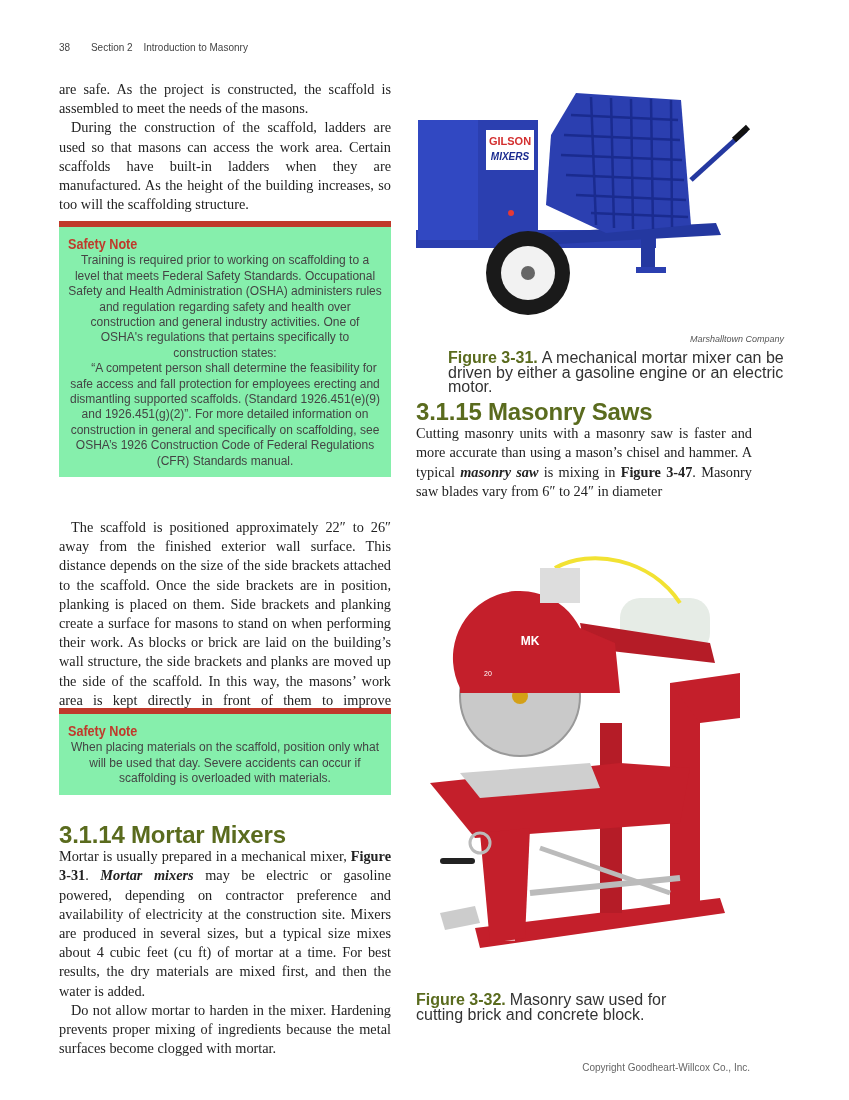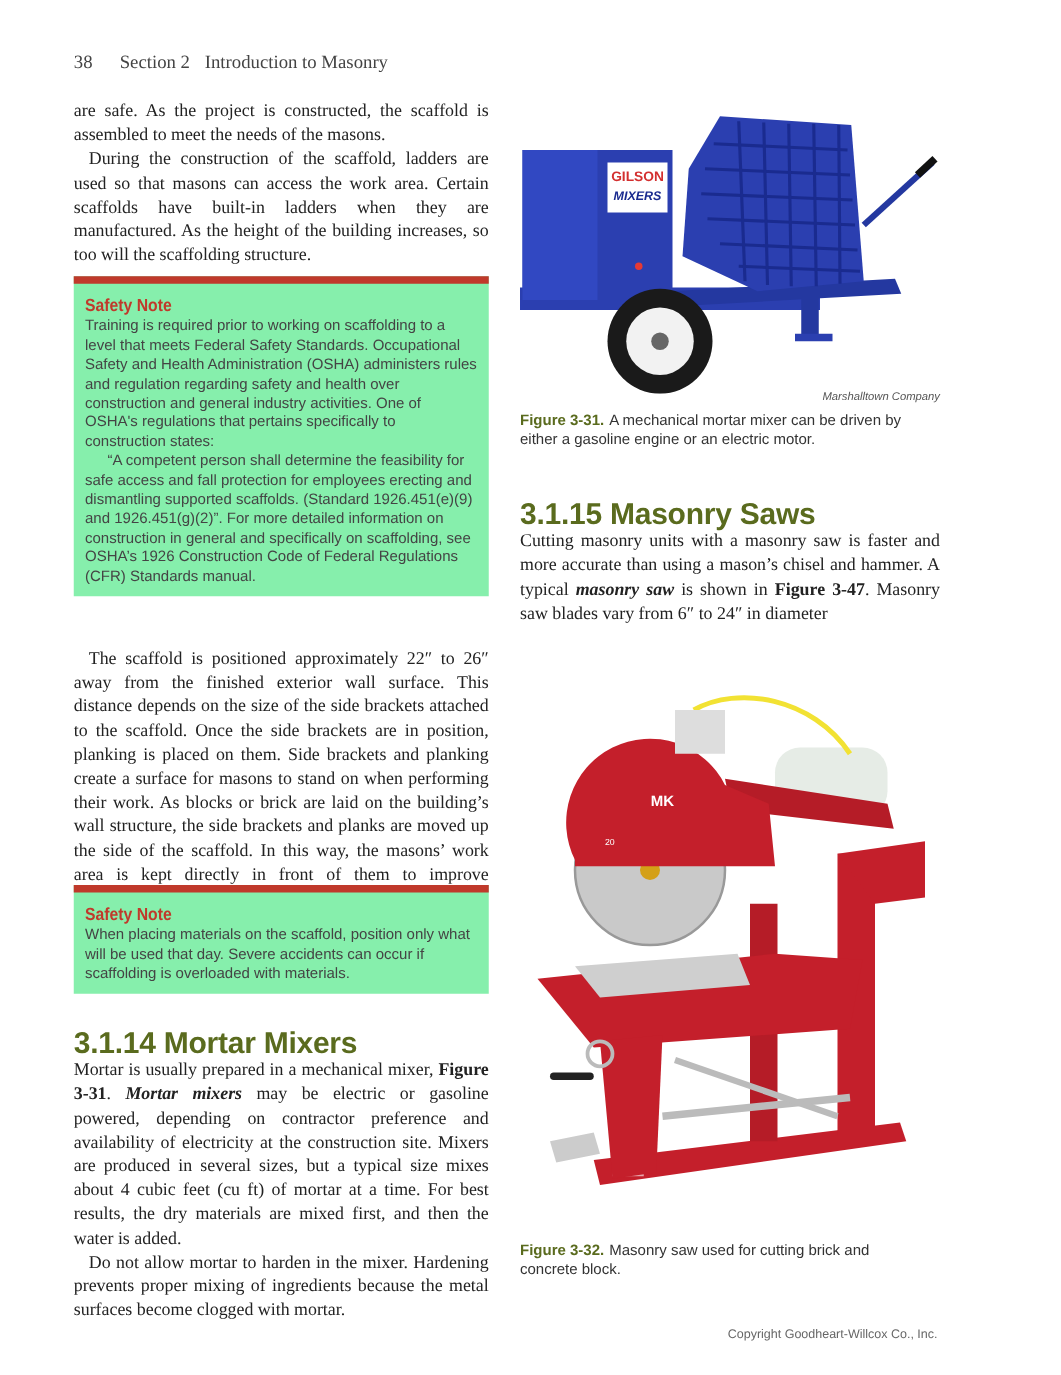--- a/index.html
+++ b/index.html
@@ -1,31 +1,31 @@
 <!DOCTYPE html>
 <html><head>
 <meta charset="utf-8">
 <style>
   html, body { margin: 0; padding: 0; background: #ffffff; }
   body { width: 849px; height: 1100px; position: relative; overflow: hidden; }
-  .page-header { position: absolute; left: 59px; top: 42px; font-family: Liberation Serif, serif; font-size: 15px; color: #444; }
+  .page-header { position: absolute; left: 59px; top: 42px; font-family: Liberation Sans, sans-serif; font-size: 10px; color: #444; }
   .page-header .num { margin-right: 18px; }
   .page-header .sec { margin-right: 8px; }
   .col { position: absolute; font-family: "Liberation Serif", serif; color: #222; font-size: 14.3px; line-height: 19.2px; }
   .left { left: 59px; width: 332px; }
   .right { left: 416px; width: 336px; }
   p { margin: 0; text-align: justify; }
   p.indent { text-indent: 12px; }
   .note { background: #86efac; border-top: 6px solid #c0392b; padding: 10px 9px 8px 9px; font-family: "Liberation Sans", sans-serif; font-size: 12px; line-height: 15.4px; color: #444; }
   .note-title { font-family: "Liberation Sans", sans-serif; font-weight: bold; color: #c0392b; font-size: 14px; margin-bottom: 1px; transform: scaleX(0.9); transform-origin: left; }
-  .note p { text-align: left; }
+  .note p { text-align: center; }
   .note p.q { text-indent: 18px; }
   h2 { font-family: "Liberation Sans", sans-serif; font-weight: bold; color: #5a6b1e; font-size: 24px; margin: 0 0 3px 0; letter-spacing: -0.2px; }
   .credit { font-family: "Liberation Sans", sans-serif; font-style: italic; font-size: 9px; color: #555; text-align: right; }
-  .caption { font-family: "Liberation Sans", sans-serif; font-size: 12px; line-height: 14.5px; color: #333; }
+  .caption { font-family: "Liberation Sans", sans-serif; font-size: 16px; line-height: 14.5px; color: #333; }
   .caption .fig { color: #5a6b1e; font-weight: bold; margin-right: 4px; }
   .copyright { position: absolute; left: 560px; top: 1062px; width: 190px; text-align: right; font-family: "Liberation Sans", sans-serif; font-size: 10px; color: #666; }
   .photo { position: absolute; }
 </style>
 </head>
 <body>
 
 <div class="page-header">
   <span class="num">38</span>
   <span class="sec">Section 2</span>
@@ -94,31 +94,31 @@
   </g>
 
   <line x1="275" y1="95" x2="330" y2="45" stroke="#2438a0" stroke-width="5"></line>
   <line x1="318" y1="55" x2="332" y2="42" stroke="#111" stroke-width="6"></line>
 
   <circle cx="112" cy="188" r="42" fill="#1a1a1a"></circle>
   <circle cx="112" cy="188" r="27" fill="#f2f2f2"></circle>
   <circle cx="112" cy="188" r="7" fill="#666"></circle>
 </svg>
 
-<div class="col right" style="top:308px;">
+<div class="col right" style="top:330px;margin-left:32px;">
   <div class="credit">Marshalltown Company</div>
   <div class="caption" style="margin-top:2px;">
     <span class="fig">Figure 3-31.</span><span>A mechanical mortar mixer can be driven by either a gasoline engine or an electric motor.</span>
   </div>
 </div>
 
 <div class="col right" style="top:402px;">
   <h2>3.1.15 Masonry Saws</h2>
   <p>
-    <span>Cutting masonry units with a masonry saw is faster and more accurate than using a mason’s chisel and hammer. A typical </span><b><i>masonry saw</i></b><span> is shown in </span><b>Figure 3-47</b><span>. Masonry saw blades vary from 6″ to 24″ in diameter</span>
+    <span>Cutting masonry units with a masonry saw is faster and more accurate than using a mason’s chisel and hammer. A typical </span><b><i>masonry saw</i></b><span> is mixing in </span><b>Figure 3-47</b><span>. Masonry saw blades vary from 6″ to 24″ in diameter</span>
   </p>
 </div>
 
 <svg class="photo" style="left:420px; top:548px;" width="340" height="440" viewBox="0 0 340 440">
 
   <polygon points="55,380 300,350 305,365 60,400" fill="#c41f2b"></polygon>
   <rect x="70" y="385" width="25" height="8" fill="#fff" opacity="0.6"></rect>
 
   <rect x="180" y="175" width="22" height="190" fill="#b51c27"></rect>
   <rect x="250" y="135" width="30" height="225" fill="#c41f2b"></rect>

